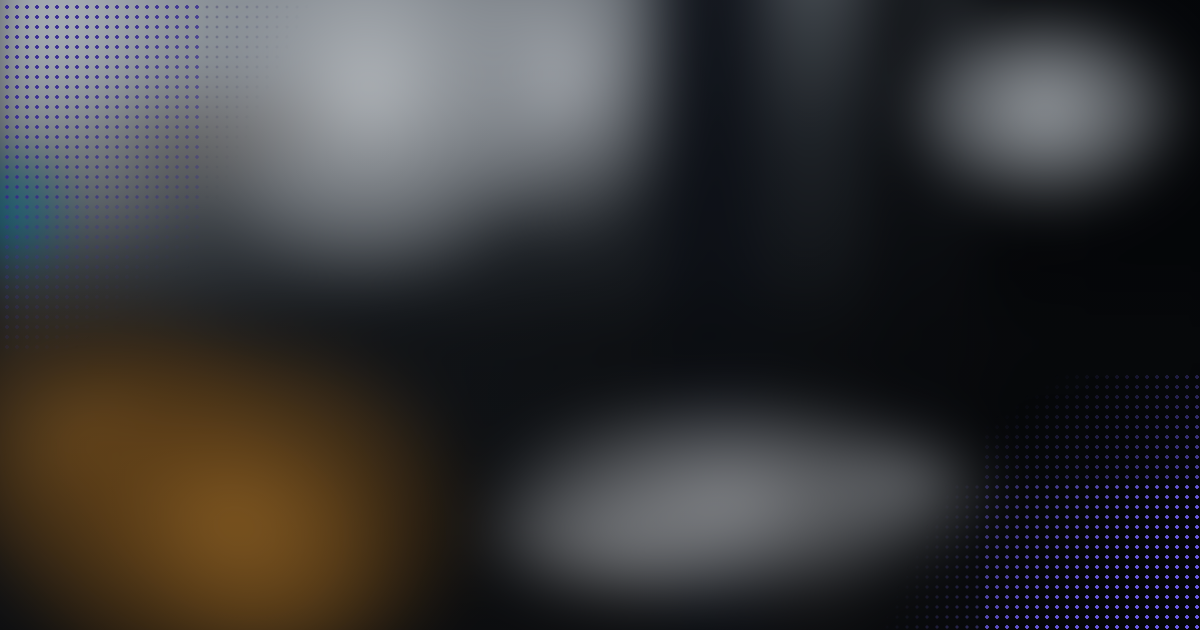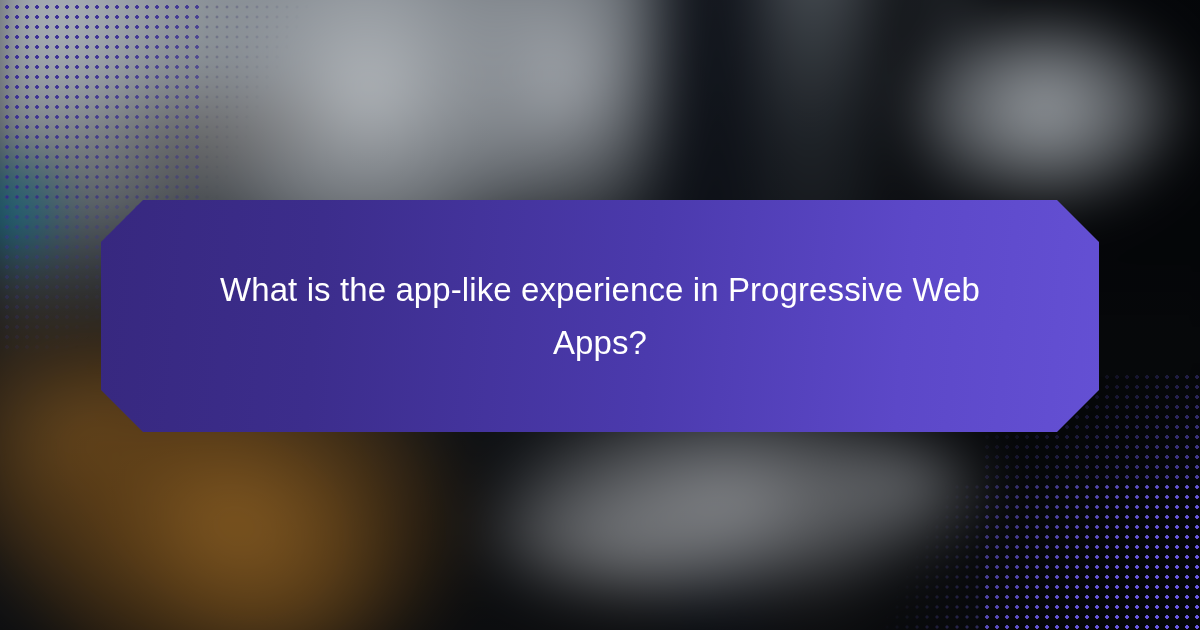--- a/index.html
+++ b/index.html
@@ -142,17 +142,14 @@
 
   <div class="bg-photo"></div>
   <div class="bg-shade"></div>
 
   <div class="dots dots-tl2"></div>
   <div class="dots dots-tl"></div>
 
   <div class="dots dots-br2"></div>
   <div class="dots dots-br"></div>
 
-  <div class="card">
-    <h1 class="card-title">What is the app-like experience in Progressive Web Apps?</h1>
-  </div>
 
 </div>
 
 </body></html>

